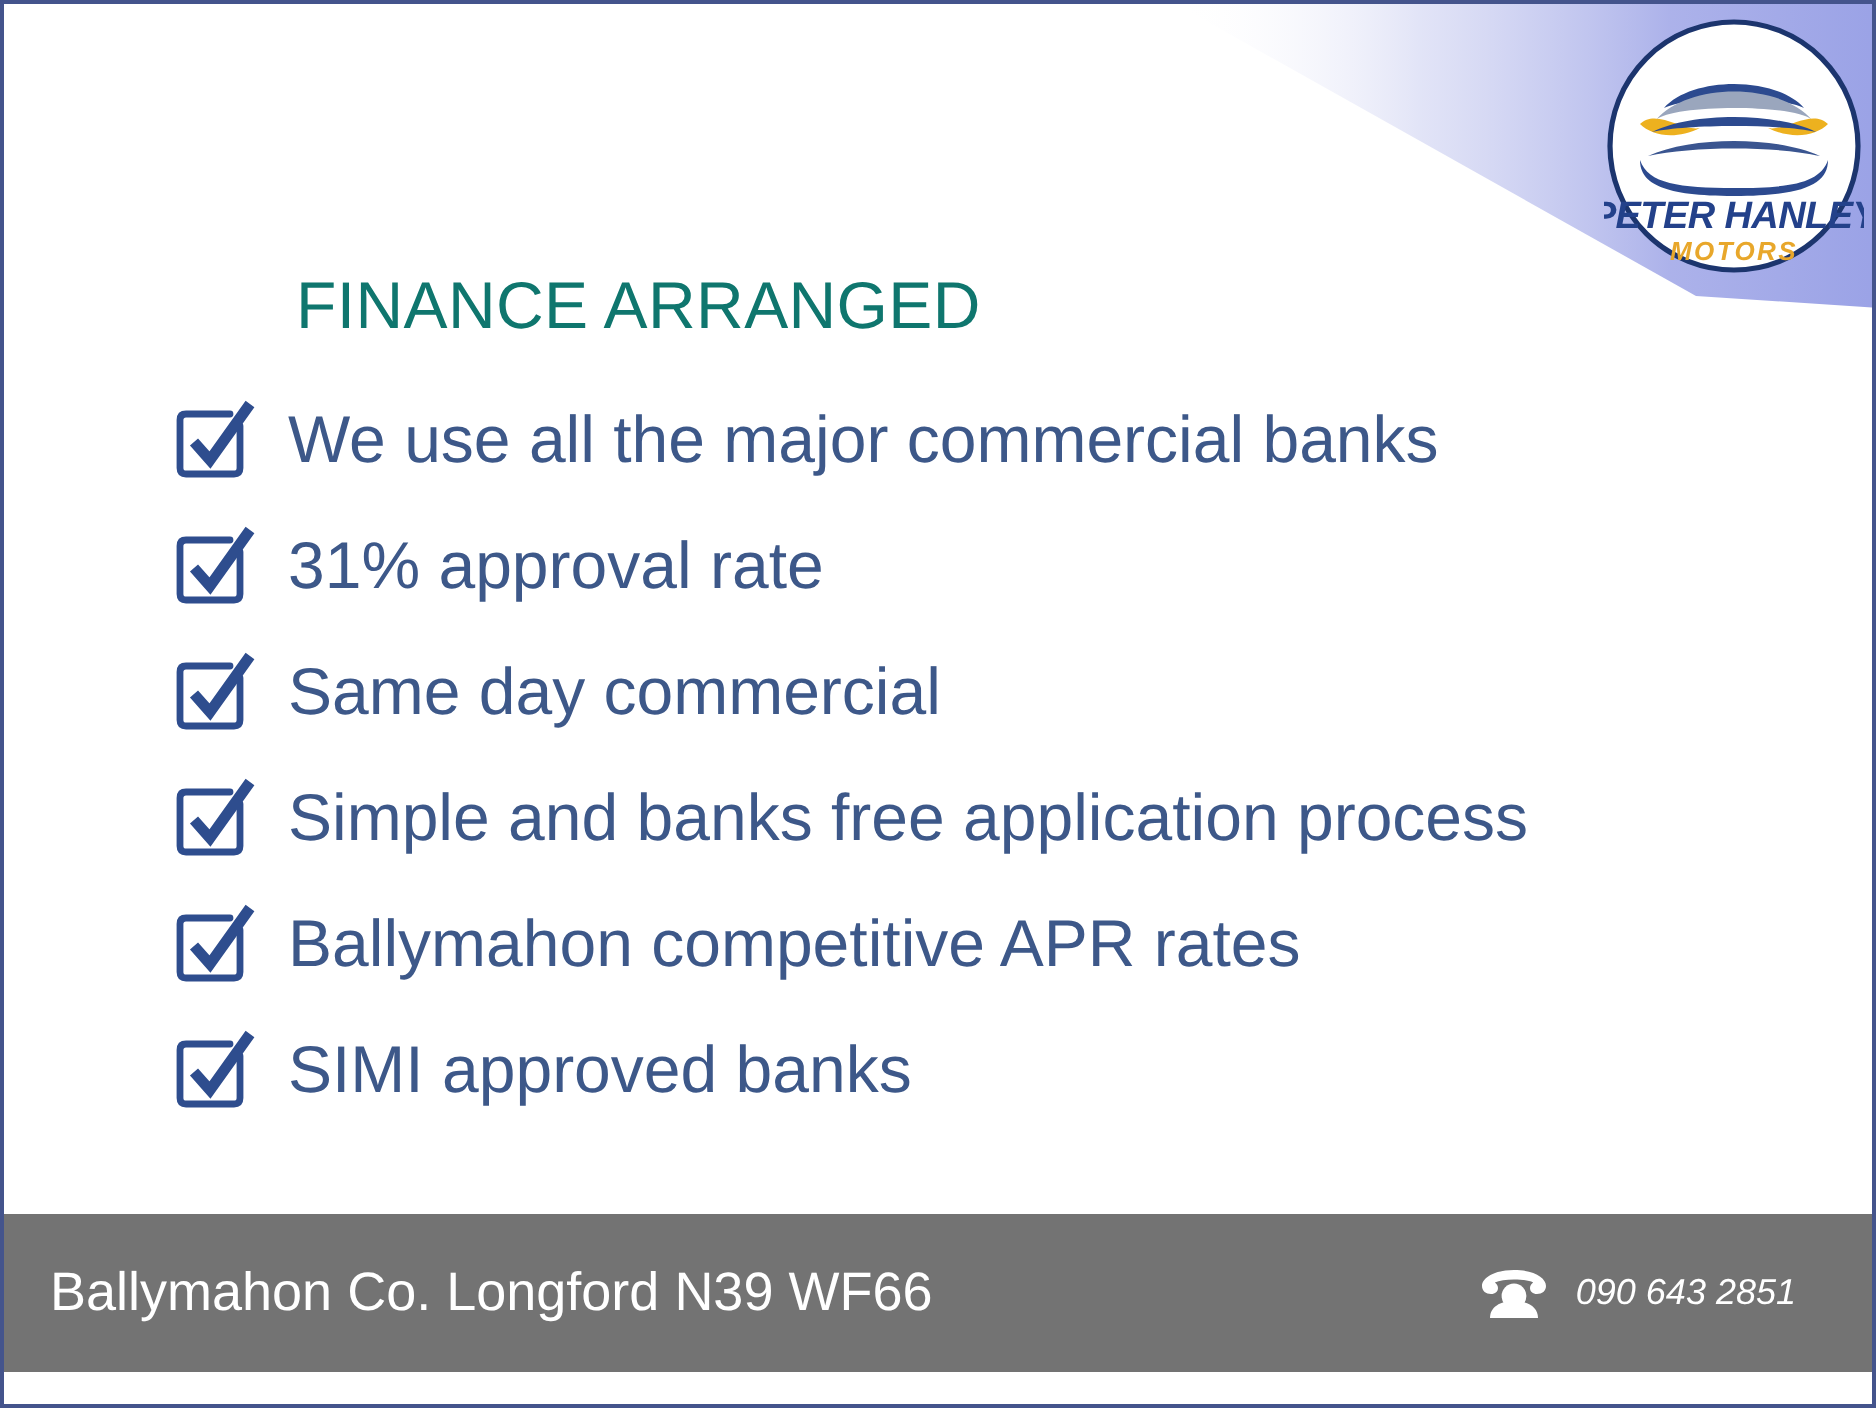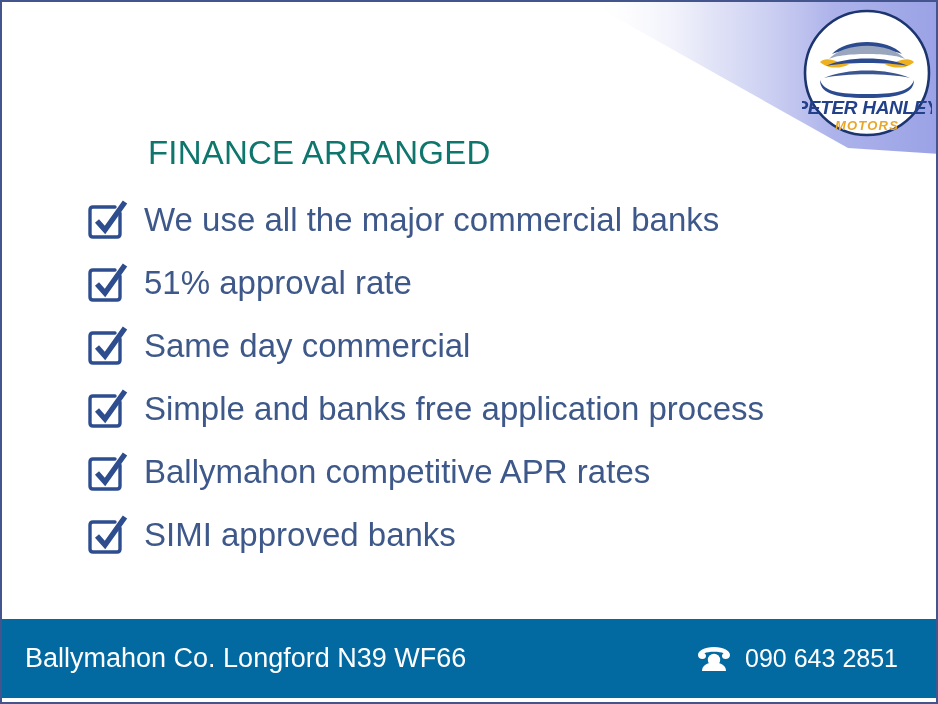--- a/index.html
+++ b/index.html
@@ -78,23 +78,23 @@
     font-weight: 400;
     white-space: nowrap;
     line-height: 1;
   }
 
   
   .footer {
     position: absolute;
     left: 0;
     right: 0;
-    bottom: 4px;
+    bottom: 16px;
     height: 79px;
-    background: #0369a1;
+    background: #737373;
     display: flex;
     align-items: center;
   }
   .footer-address {
     color: #ffffff;
     font-size: 27px;
     margin-left: 23px;
     white-space: nowrap;
     font-weight: 400;
   }
@@ -105,23 +105,24 @@
     align-items: center;
   }
   .phone-icon {
     width: 36px;
     height: 30px;
     margin-right: 13px;
     display: block;
   }
   .footer-phone-number {
     color: #ffffff;
-    font-size: 25px;
-    white-space: nowrap;
-    font-weight: 400;
+    font-size: 18px;
+    white-space: nowrap;
+    font-weight: 400;
+    font-style: italic;
   }
 </style>
 </head>
 <body>
 
 <div id="poster">
 
   <svg class="wedge" viewBox="0 0 938 190" preserveAspectRatio="none">
     <defs>
       <linearGradient id="wedgeGrad" x1="0" y1="0" x2="1" y2="0">
@@ -161,21 +162,21 @@
         <path d="M 15 25 L 23 34 L 43 6" fill="none" stroke="#2e4d8e" stroke-width="5.4" stroke-linecap="butt" stroke-linejoin="miter"></path>
       </svg>
       <span class="check-label">We use all the major commercial banks</span>
     </div>
 
     <div class="check-row">
       <svg class="check-icon" viewBox="0 0 48 48">
         <path d="M 38 17 L 38 38 Q 38 41 35 41 L 11 41 Q 8 41 8 38 L 8 14 Q 8 11 11 11 L 33 11" fill="none" stroke="#2e4d8e" stroke-width="3.4" stroke-linecap="round"></path>
         <path d="M 15 25 L 23 34 L 43 6" fill="none" stroke="#2e4d8e" stroke-width="5.4" stroke-linecap="butt" stroke-linejoin="miter"></path>
       </svg>
-      <span class="check-label">51% approval rate</span>
+      <span class="check-label">31% approval rate</span>
     </div>
 
     <div class="check-row">
       <svg class="check-icon" viewBox="0 0 48 48">
         <path d="M 38 17 L 38 38 Q 38 41 35 41 L 11 41 Q 8 41 8 38 L 8 14 Q 8 11 11 11 L 33 11" fill="none" stroke="#2e4d8e" stroke-width="3.4" stroke-linecap="round"></path>
         <path d="M 15 25 L 23 34 L 43 6" fill="none" stroke="#2e4d8e" stroke-width="5.4" stroke-linecap="butt" stroke-linejoin="miter"></path>
       </svg>
       <span class="check-label">Same day commercial</span>
     </div>
 

